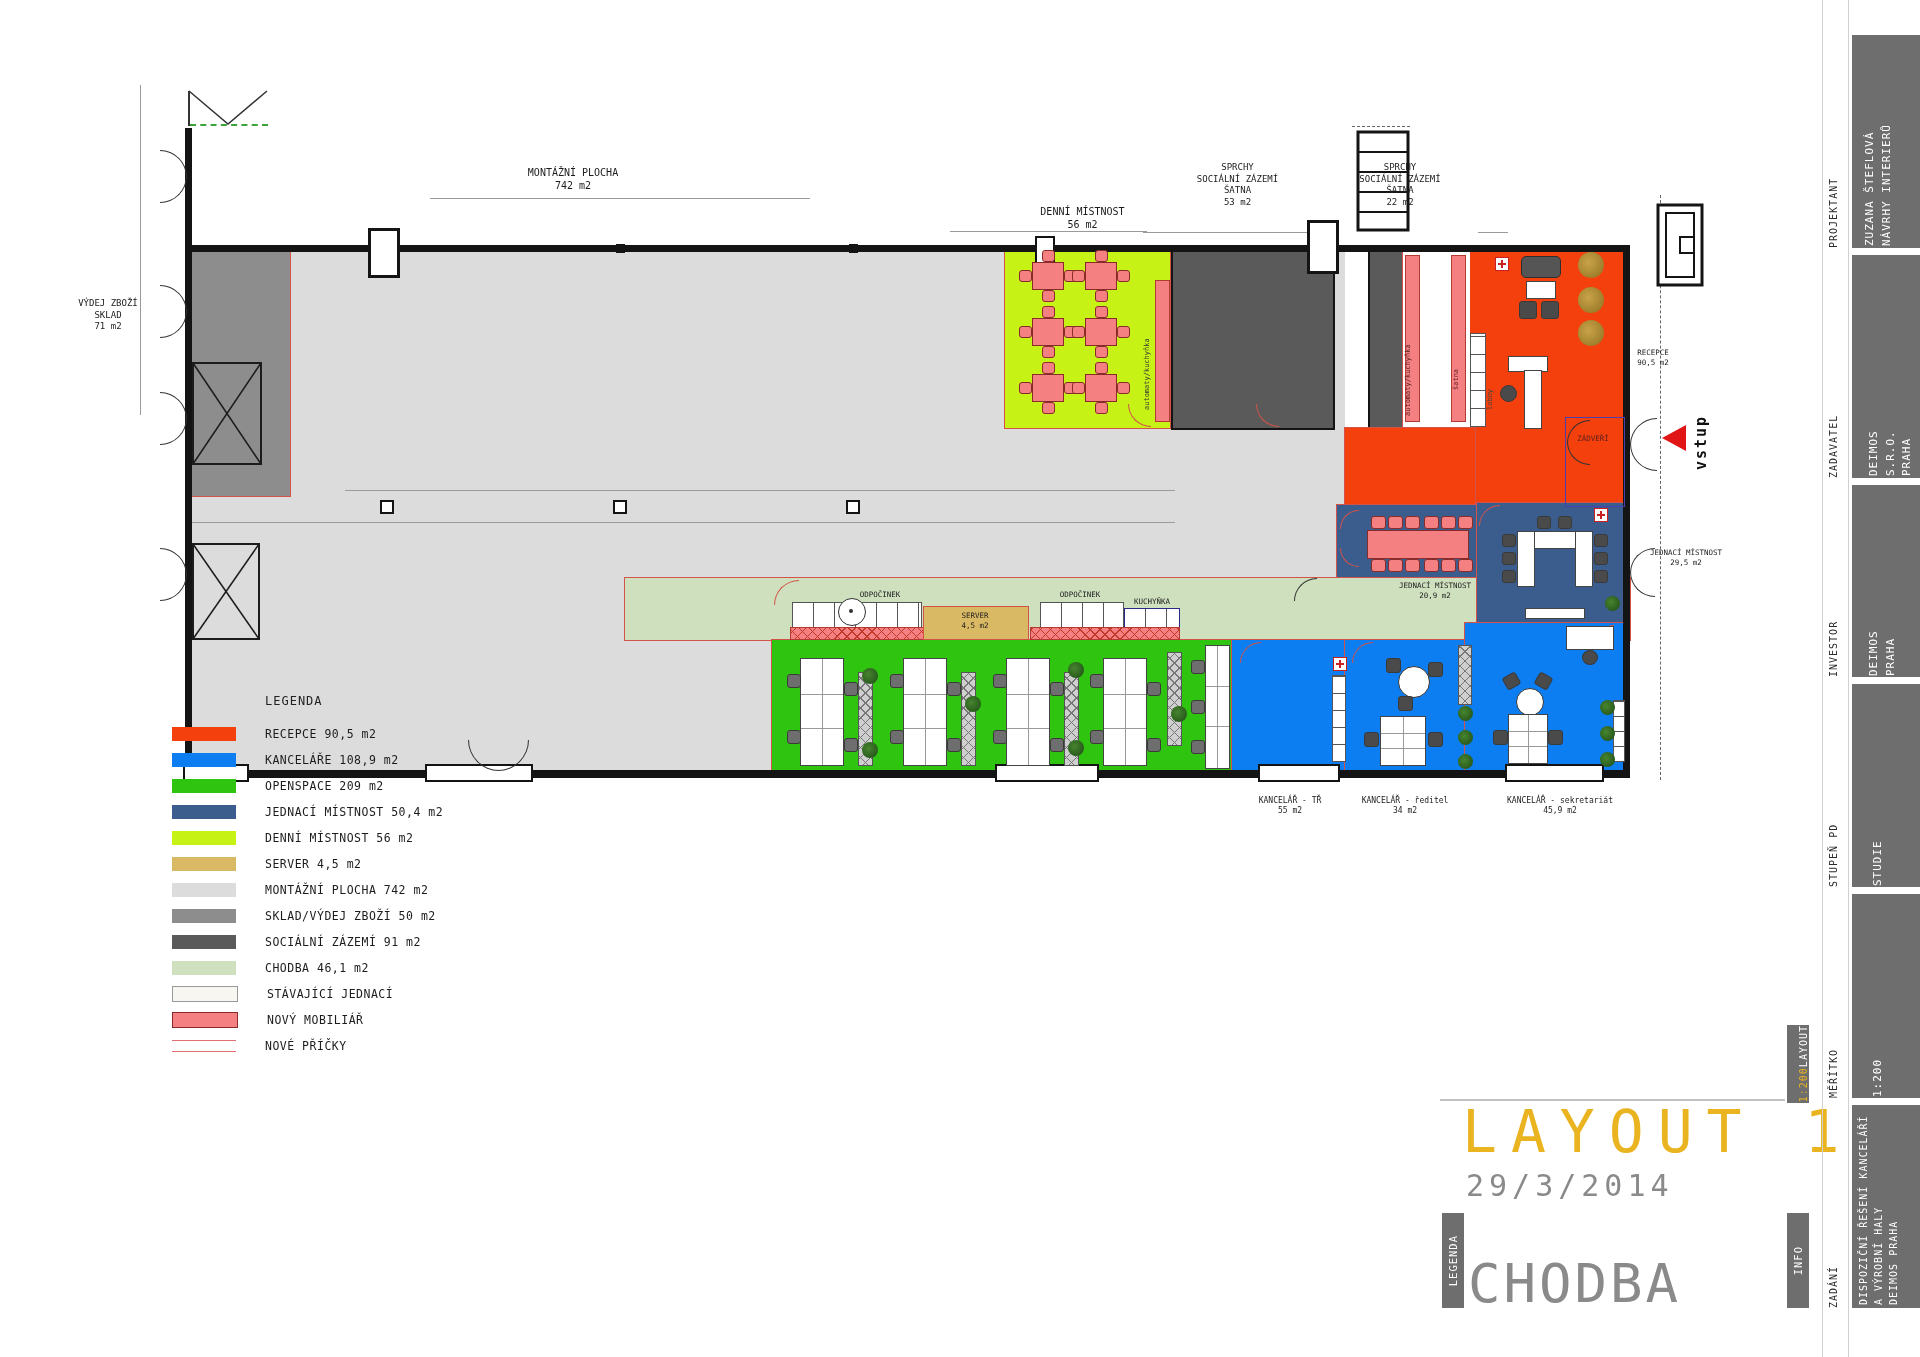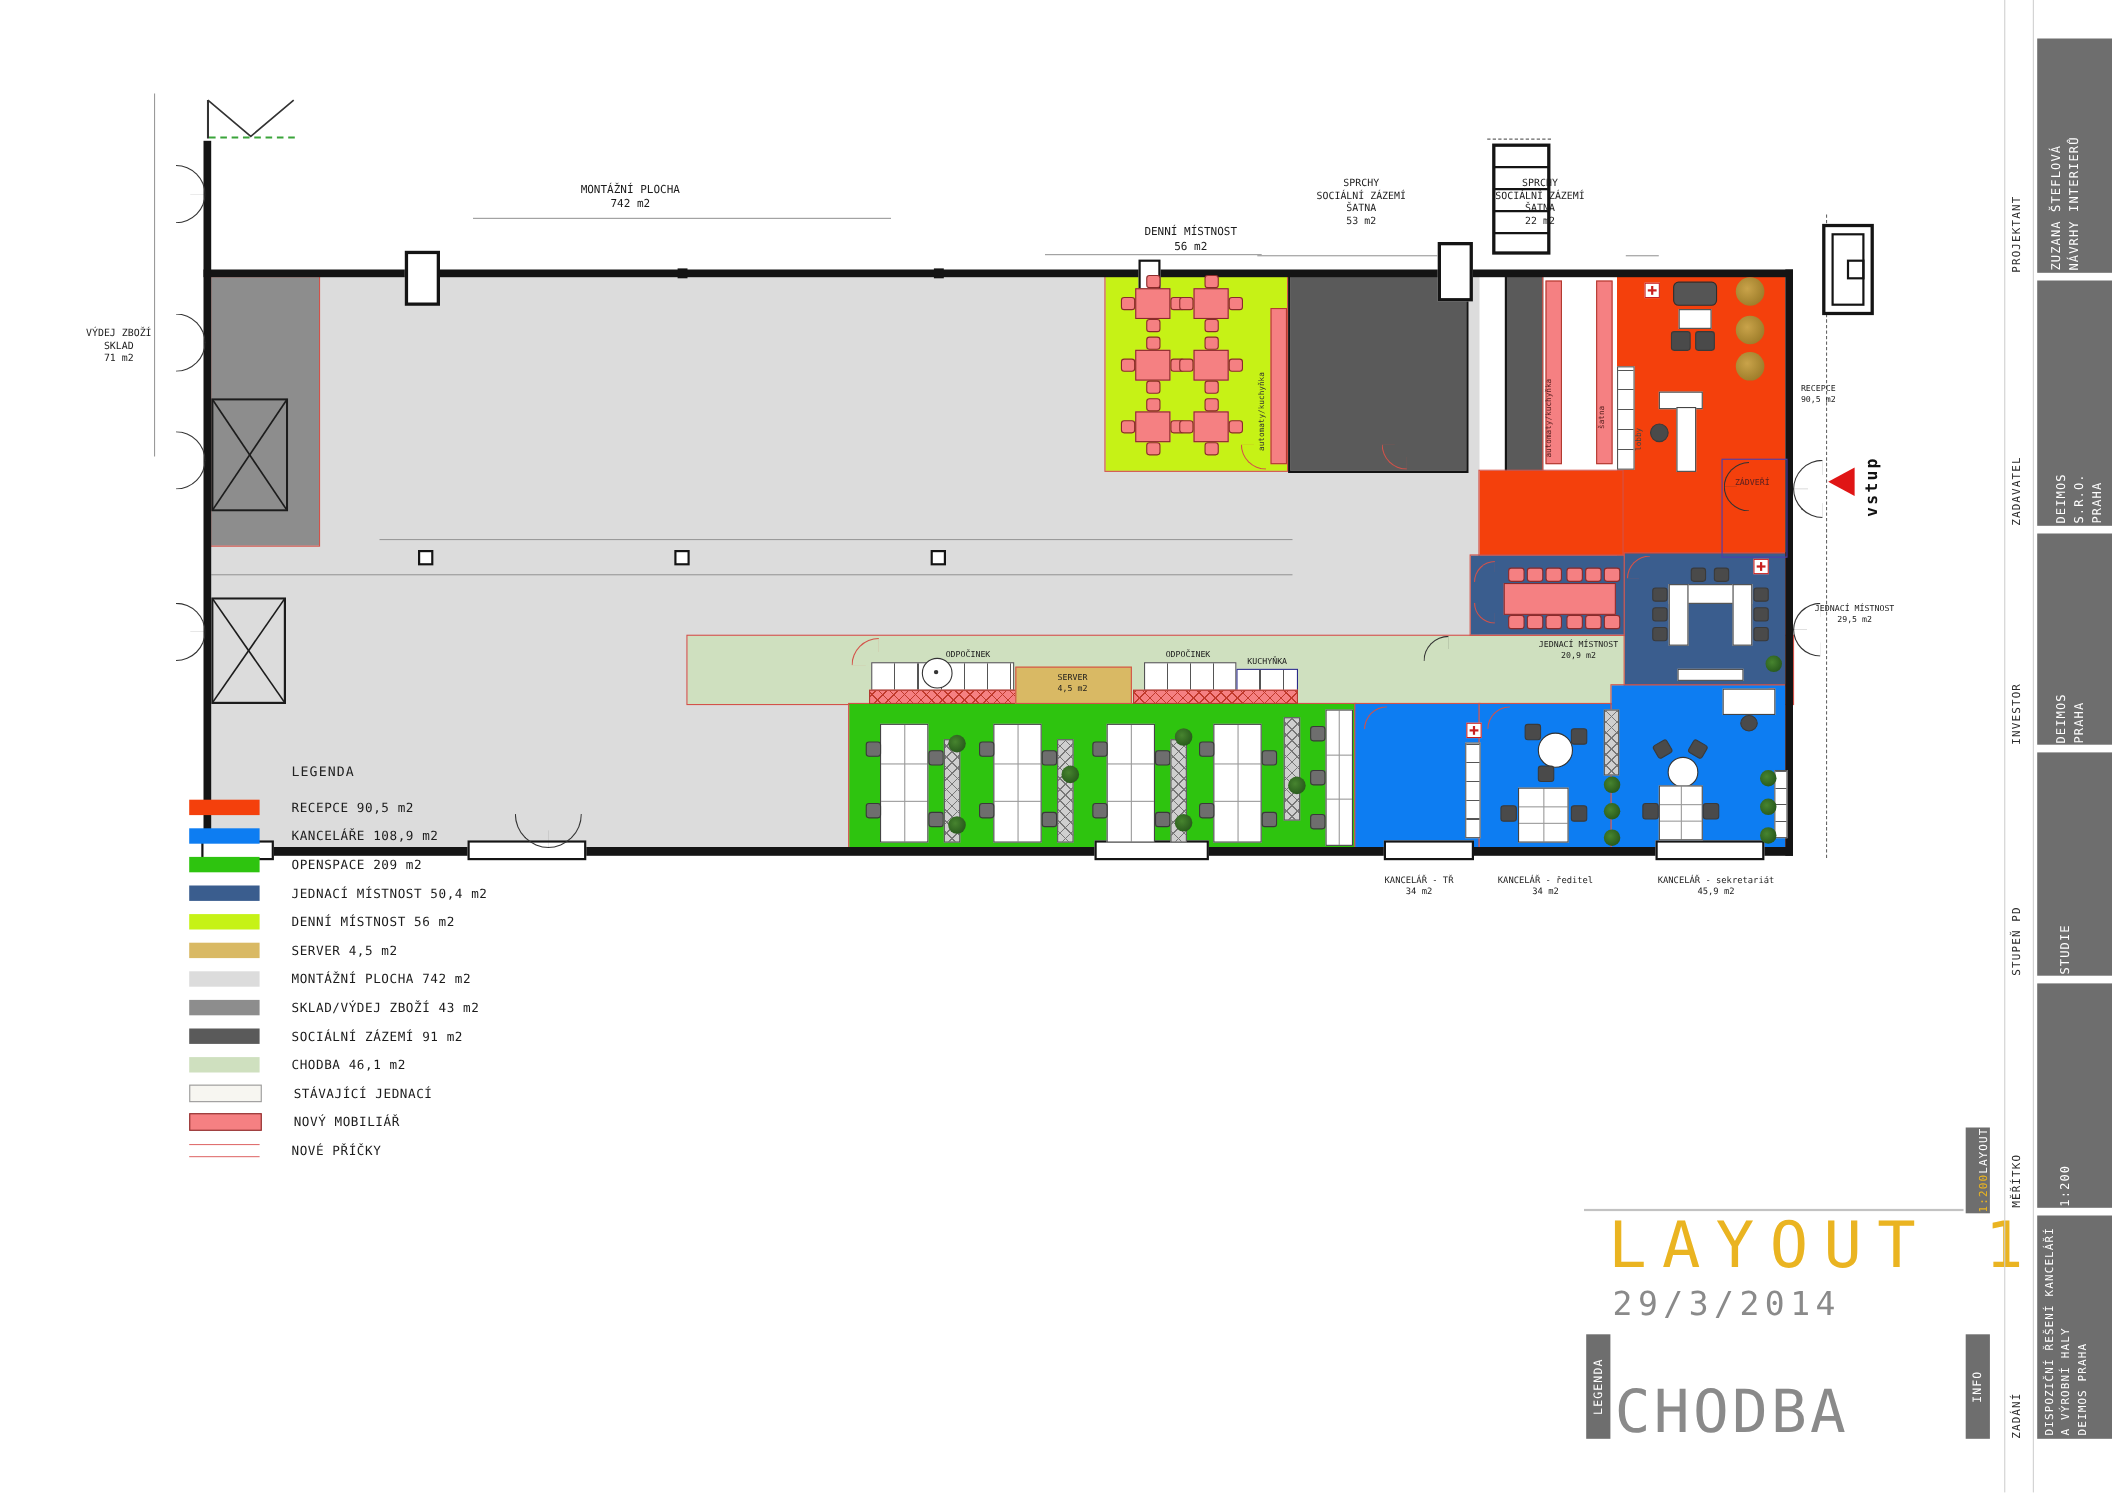--- a/index.html
+++ b/index.html
@@ -261,21 +261,21 @@
     <div class="plabel s7" style="left:1642px;top:548px;width:88px;">JEDNACÍ MÍSTNOST
 29,5 m2</div>
     <div class="plabel s7" style="left:1390px;top:581px;width:90px;">JEDNACÍ MÍSTNOST
 20,9 m2</div>
     <div class="plabel s7" style="left:850px;top:590px;width:60px;">ODPOČINEK</div>
     <div class="plabel s7" style="left:1050px;top:590px;width:60px;">ODPOČINEK</div>
     <div class="plabel s7" style="left:940px;top:611px;width:70px;">SERVER
 4,5 m2</div>
     <div class="plabel s7" style="left:1122px;top:597px;width:60px;">KUCHYŇKA</div>
     <div class="plabel s8" style="left:1240px;top:796px;width:100px;">KANCELÁŘ - TŘ
-34 m2</div>
+55 m2</div>
     <div class="plabel s8" style="left:1352px;top:796px;width:106px;">KANCELÁŘ - ředitel
 34 m2</div>
     <div class="plabel s8" style="left:1500px;top:796px;width:120px;">KANCELÁŘ - sekretariát
 45,9 m2</div>
 
     <div id="decor">
         <div class="abs" style="position: absolute; left: 1032px; top: 262px; width: 30px; height: 26px; background: rgb(245, 128, 130); border: 1px solid rgb(138, 43, 43);"></div>
         <div class="chair chp" style="position: absolute; left: 1019px; top: 270px; width: 11px; height: 10px;"></div>
         <div class="chair chp" style="position: absolute; left: 1064px; top: 270px; width: 11px; height: 10px;"></div>
         <div class="chair chp" style="position: absolute; left: 1042px; top: 250px; width: 11px; height: 10px;"></div>
@@ -385,21 +385,21 @@
         <div class="legend-row">
           <div class="legend-swatch" style="background: rgb(217, 185, 100);"></div>
           <div class="legend-label">SERVER 4,5 m2</div>
         </div>
         <div class="legend-row">
           <div class="legend-swatch" style="background: rgb(220, 220, 220);"></div>
           <div class="legend-label">MONTÁŽNÍ PLOCHA 742 m2</div>
         </div>
         <div class="legend-row">
           <div class="legend-swatch" style="background: rgb(141, 141, 141);"></div>
-          <div class="legend-label">SKLAD/VÝDEJ ZBOŽÍ 43 m2</div>
+          <div class="legend-label">SKLAD/VÝDEJ ZBOŽÍ 50 m2</div>
         </div>
         <div class="legend-row">
           <div class="legend-swatch" style="background: rgb(90, 90, 90);"></div>
           <div class="legend-label">SOCIÁLNÍ ZÁZEMÍ 91 m2</div>
         </div>
         <div class="legend-row">
           <div class="legend-swatch" style="background: rgb(207, 224, 191);"></div>
           <div class="legend-label">CHODBA 46,1 m2</div>
         </div>
         <div class="legend-row">

